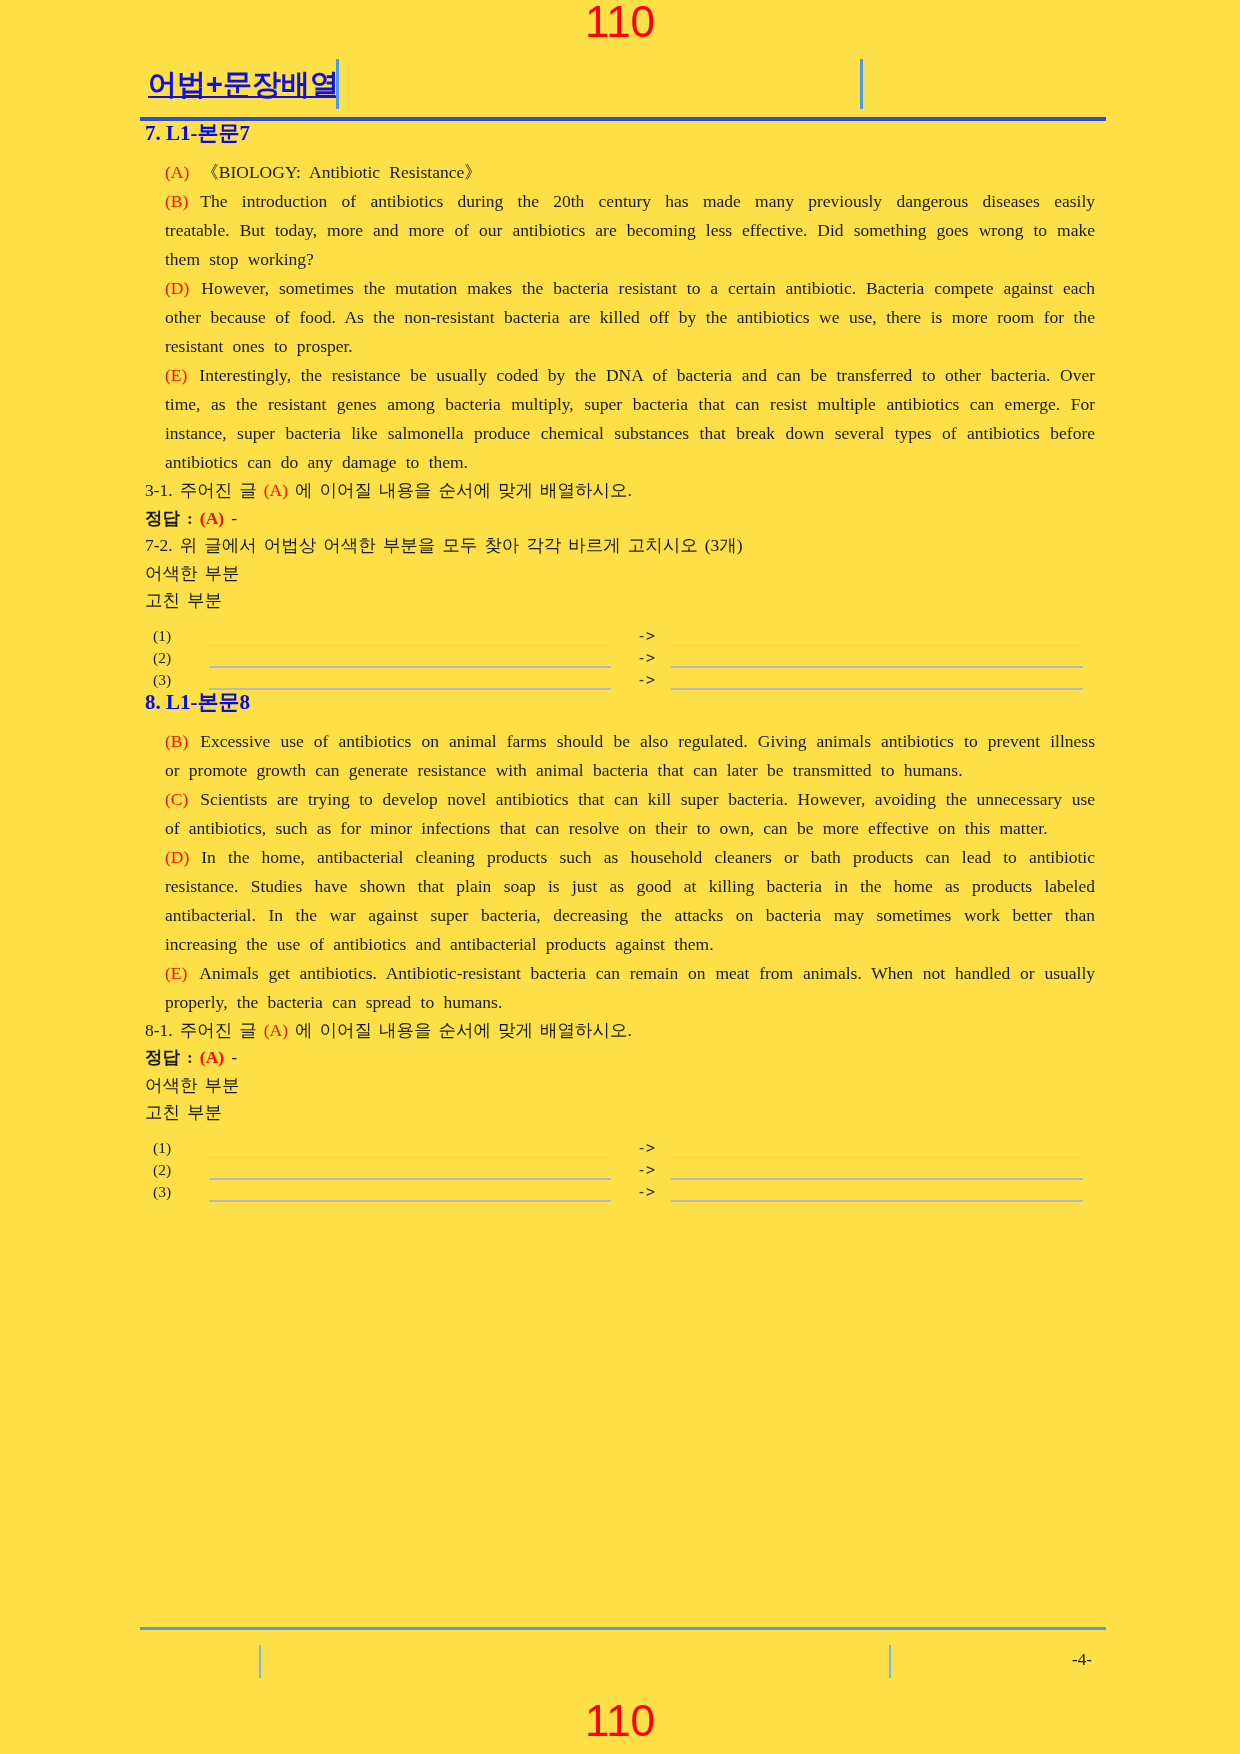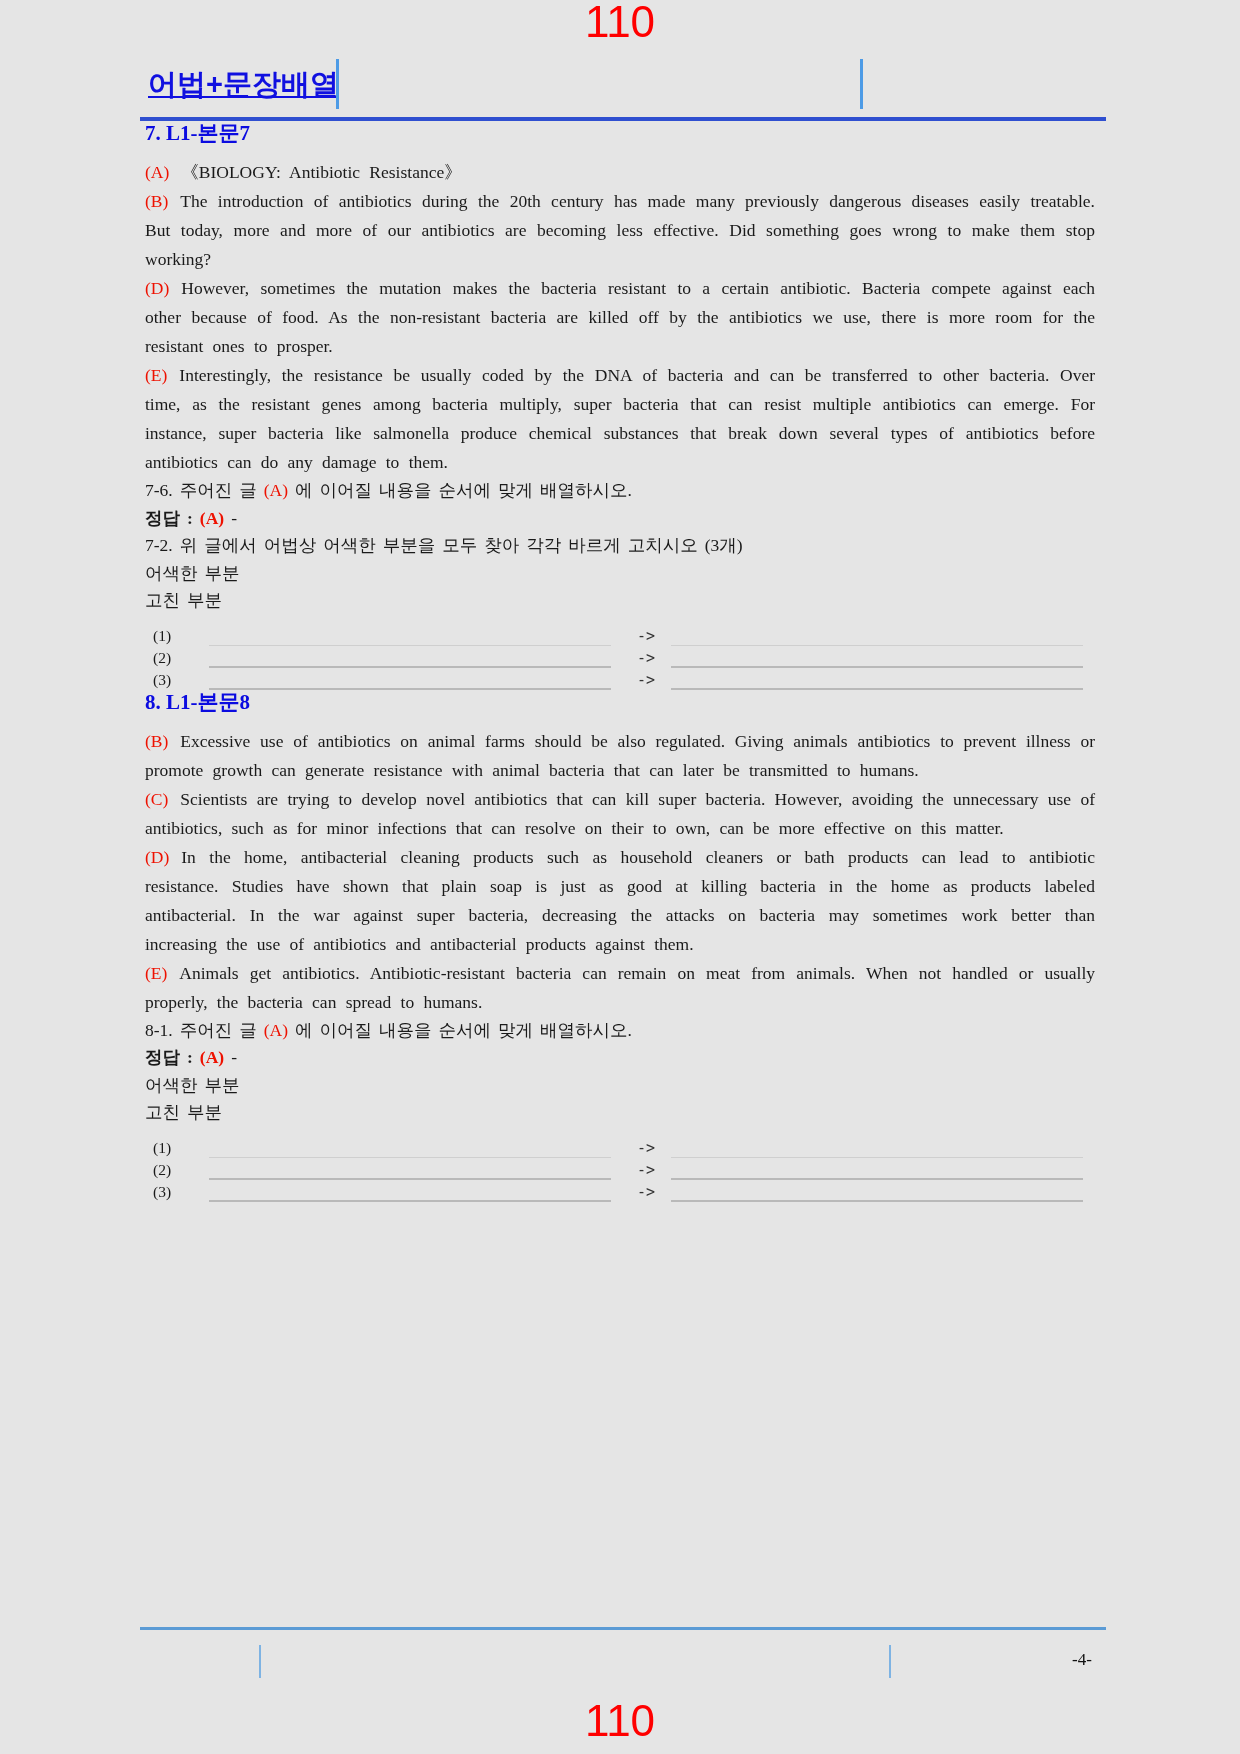--- a/index.html
+++ b/index.html
@@ -1,20 +1,20 @@
 <!DOCTYPE html>
 <html><head>
 <meta charset="utf-8">
 <style>
   * { margin:0; padding:0; box-sizing:border-box; }
   html,body { background:#ffffff; }
   .page {
     position:relative;
     width:1240px; height:1754px;
-    background:#e5e5e5;
+    background:#fde047;
     overflow:hidden;
     font-family:"Liberation Serif", serif;
     color:#1a1a1a;
   }
   
   .big-num {
     width:100%; text-align:center;
     font-family:"Liberation Sans", sans-serif;
     font-size:44px; line-height:42px;
     color:#ff0000;
@@ -45,21 +45,21 @@
     margin:6px 0 0 140px; width:966px; height:4px;
     background:#2f4fd0;
   }
 
   
   .content { margin-left:145px; width:950px; }
   .section-title {
     font-weight:bold; font-size:21px; line-height:25px;
     color:#0b0be0;
   }
-  .passage { margin-top:12px; }
+  .passage { margin-top:12px;margin-left:20px; }
   .para {
     font-size:17.5px; line-height:29px;
     text-align:justify; word-spacing:0.28em;
   }
   .plabel { color:#ee1100; margin-right:12px; }
   .qa { margin-top:0; }
   .qline { font-size:17.5px; line-height:27.5px; word-spacing:0.15em; }
   .red { color:#ee1100; }
   .bold { font-weight:bold; }
 
@@ -111,21 +111,21 @@
 
     <div>
       <div class="section-title">7. L1-본문7</div>
       <div class="passage">
         <p class="para"><span class="plabel">(A)</span><span>《BIOLOGY: Antibiotic Resistance》</span></p>
         <p class="para"><span class="plabel">(B)</span><span>The introduction of antibiotics during the 20th century has made many previously dangerous diseases easily treatable.  But today, more and more of our antibiotics are becoming less effective.  Did something goes wrong to make them stop working?</span></p>
         <p class="para"><span class="plabel">(D)</span><span>However, sometimes the mutation makes the bacteria resistant to a certain antibiotic.  Bacteria compete against each other because of food.  As the non-resistant bacteria are killed off by the antibiotics we use, there is more room for the resistant ones to prosper.</span></p>
         <p class="para"><span class="plabel">(E)</span><span>Interestingly, the resistance be usually coded by the DNA of bacteria and can be transferred to other bacteria.  Over time, as the resistant genes among bacteria multiply, super bacteria that can resist multiple antibiotics can emerge.  For instance, super bacteria like salmonella produce chemical substances that break down several types of antibiotics before antibiotics can do any damage to them.</span></p>
       </div>
       <div class="qa">
-        <p class="qline"><span>7-6. 주어진 글 </span><span class="red">(A)</span><span> 에 이어질 내용을 순서에 맞게 배열하시오.</span></p>
+        <p class="qline"><span>3-1. 주어진 글 </span><span class="red">(A)</span><span> 에 이어질 내용을 순서에 맞게 배열하시오.</span></p>
         <p class="qline"><span class="bold">정답 : </span><span class="red bold">(A)</span><span> -</span></p>
         <p class="qline">7-2. 위 글에서 어법상 어색한 부분을 모두 찾아 각각 바르게 고치시오 (3개)</p>
         <p class="qline">어색한 부분</p>
         <p class="qline">고친 부분</p>
       </div>
       <div class="blanks">
         <div class="blank-row">
           <span class="row-num">(1)</span>
           <span class="bline left"></span>
           <span class="arrow">-&gt;</span>

